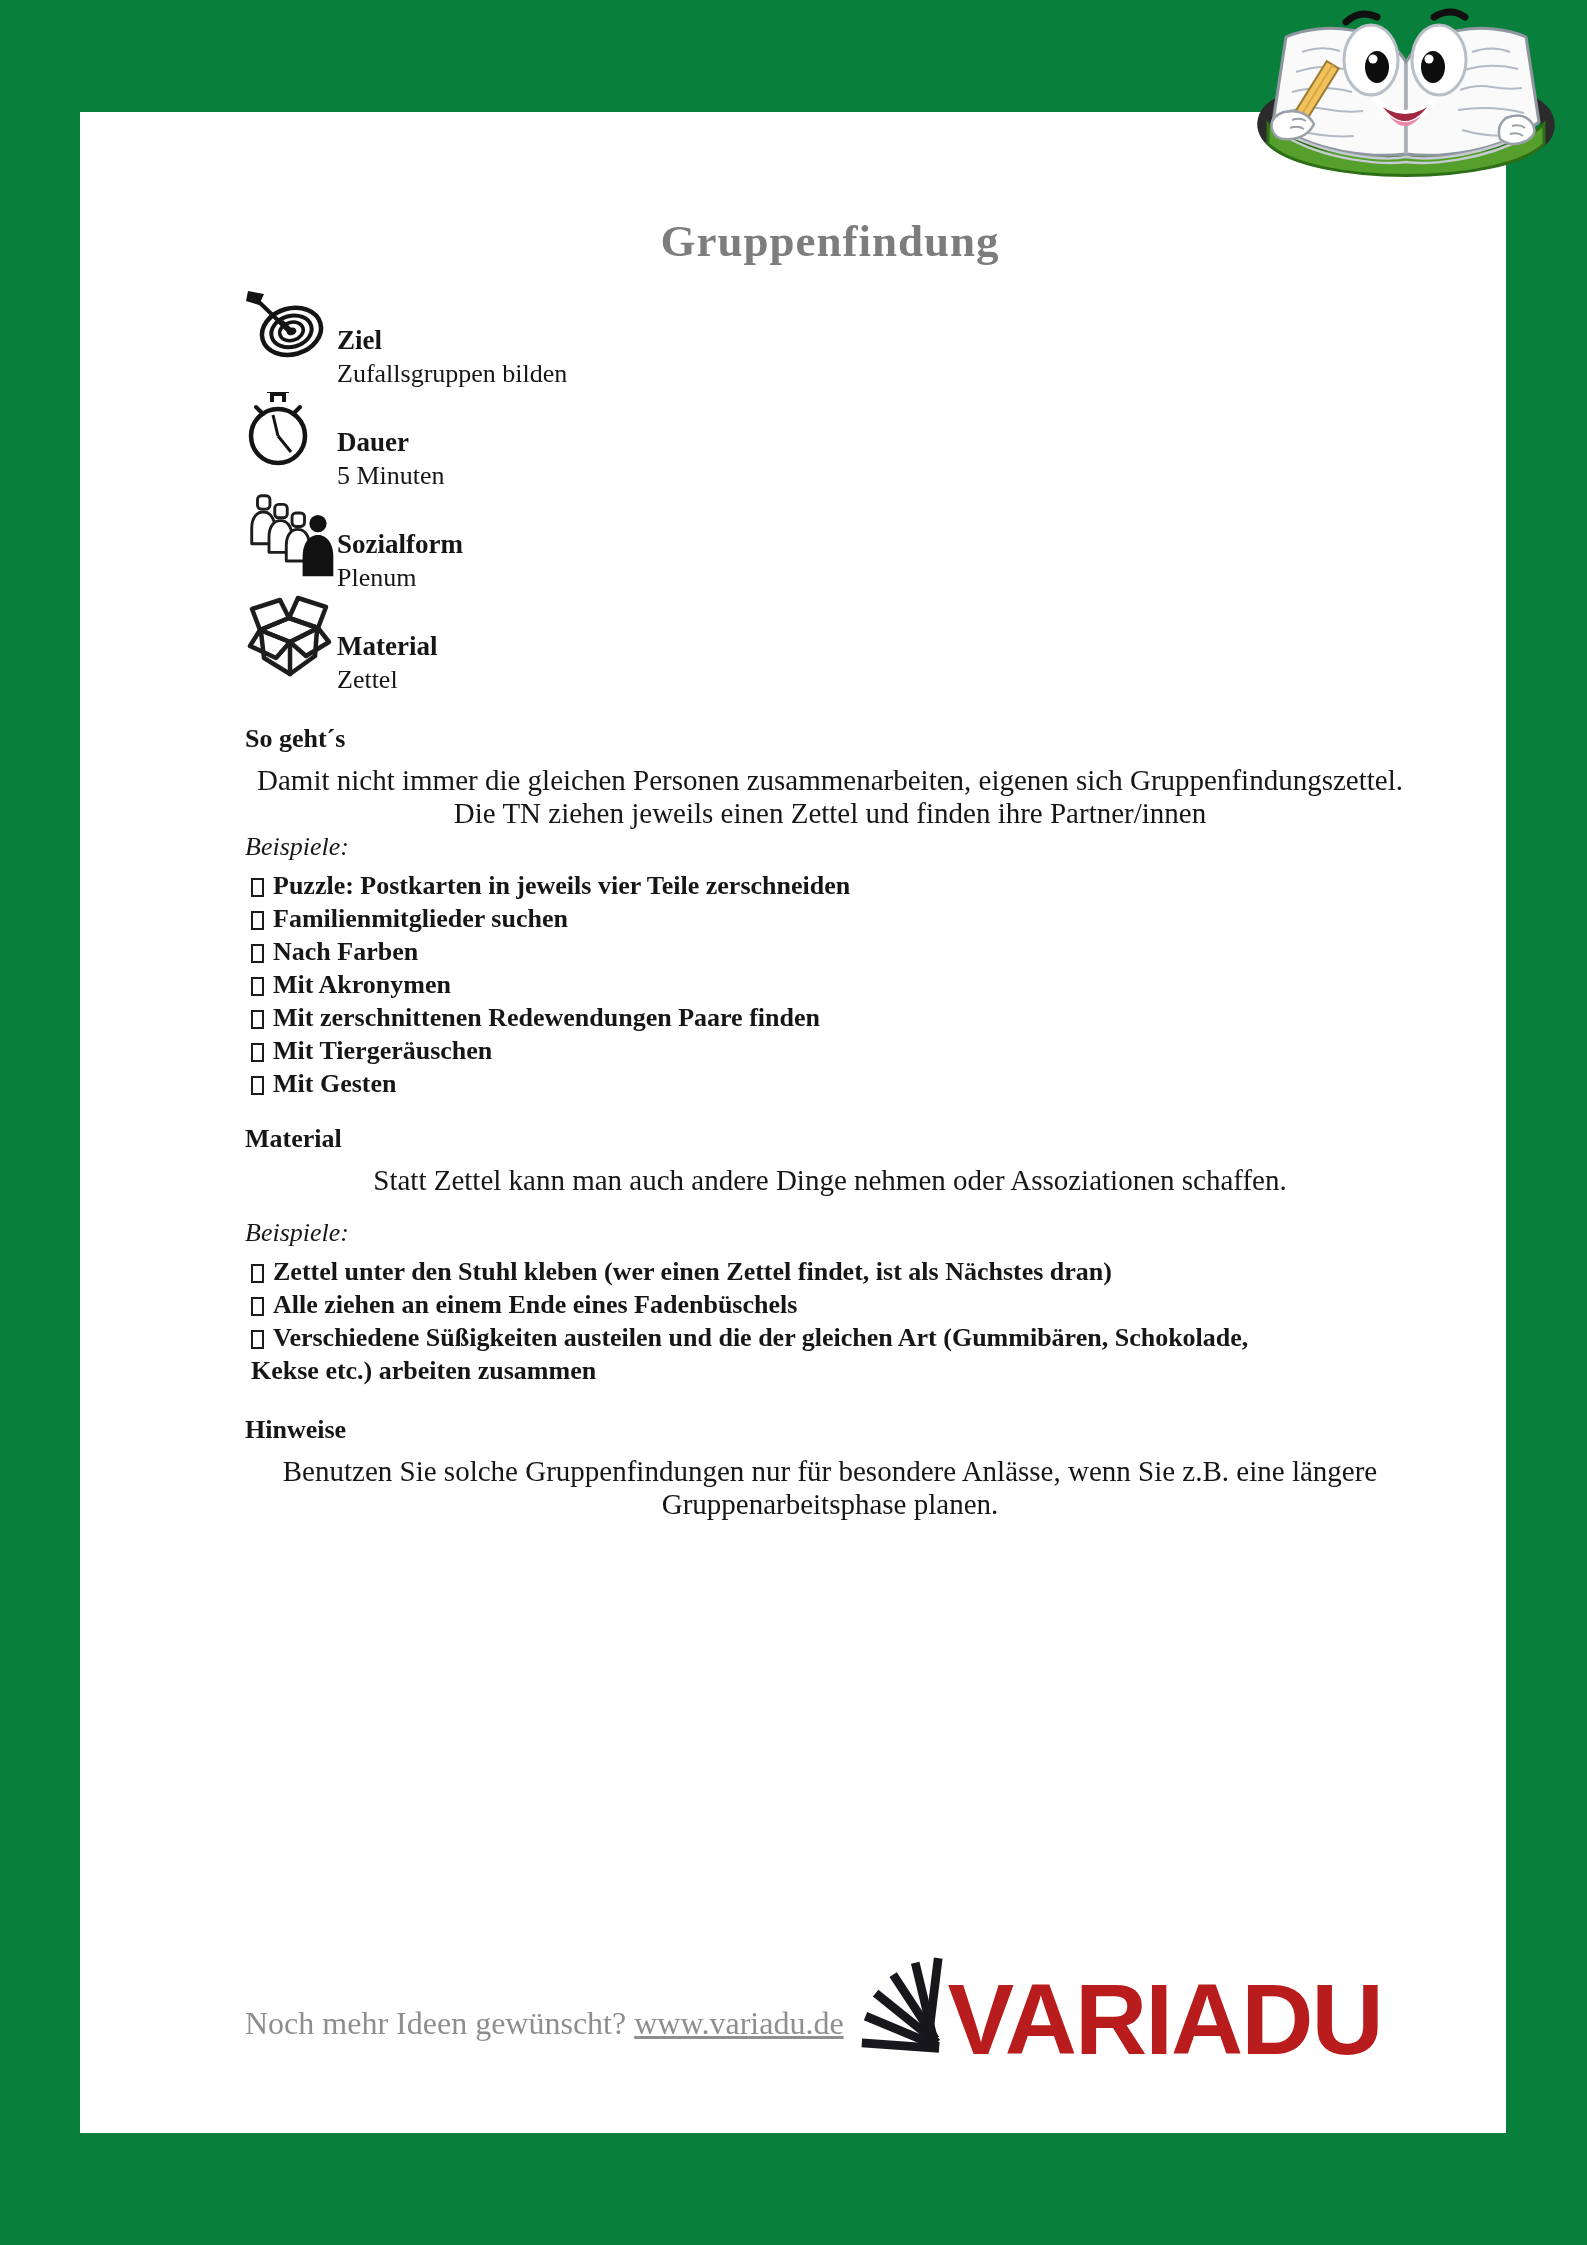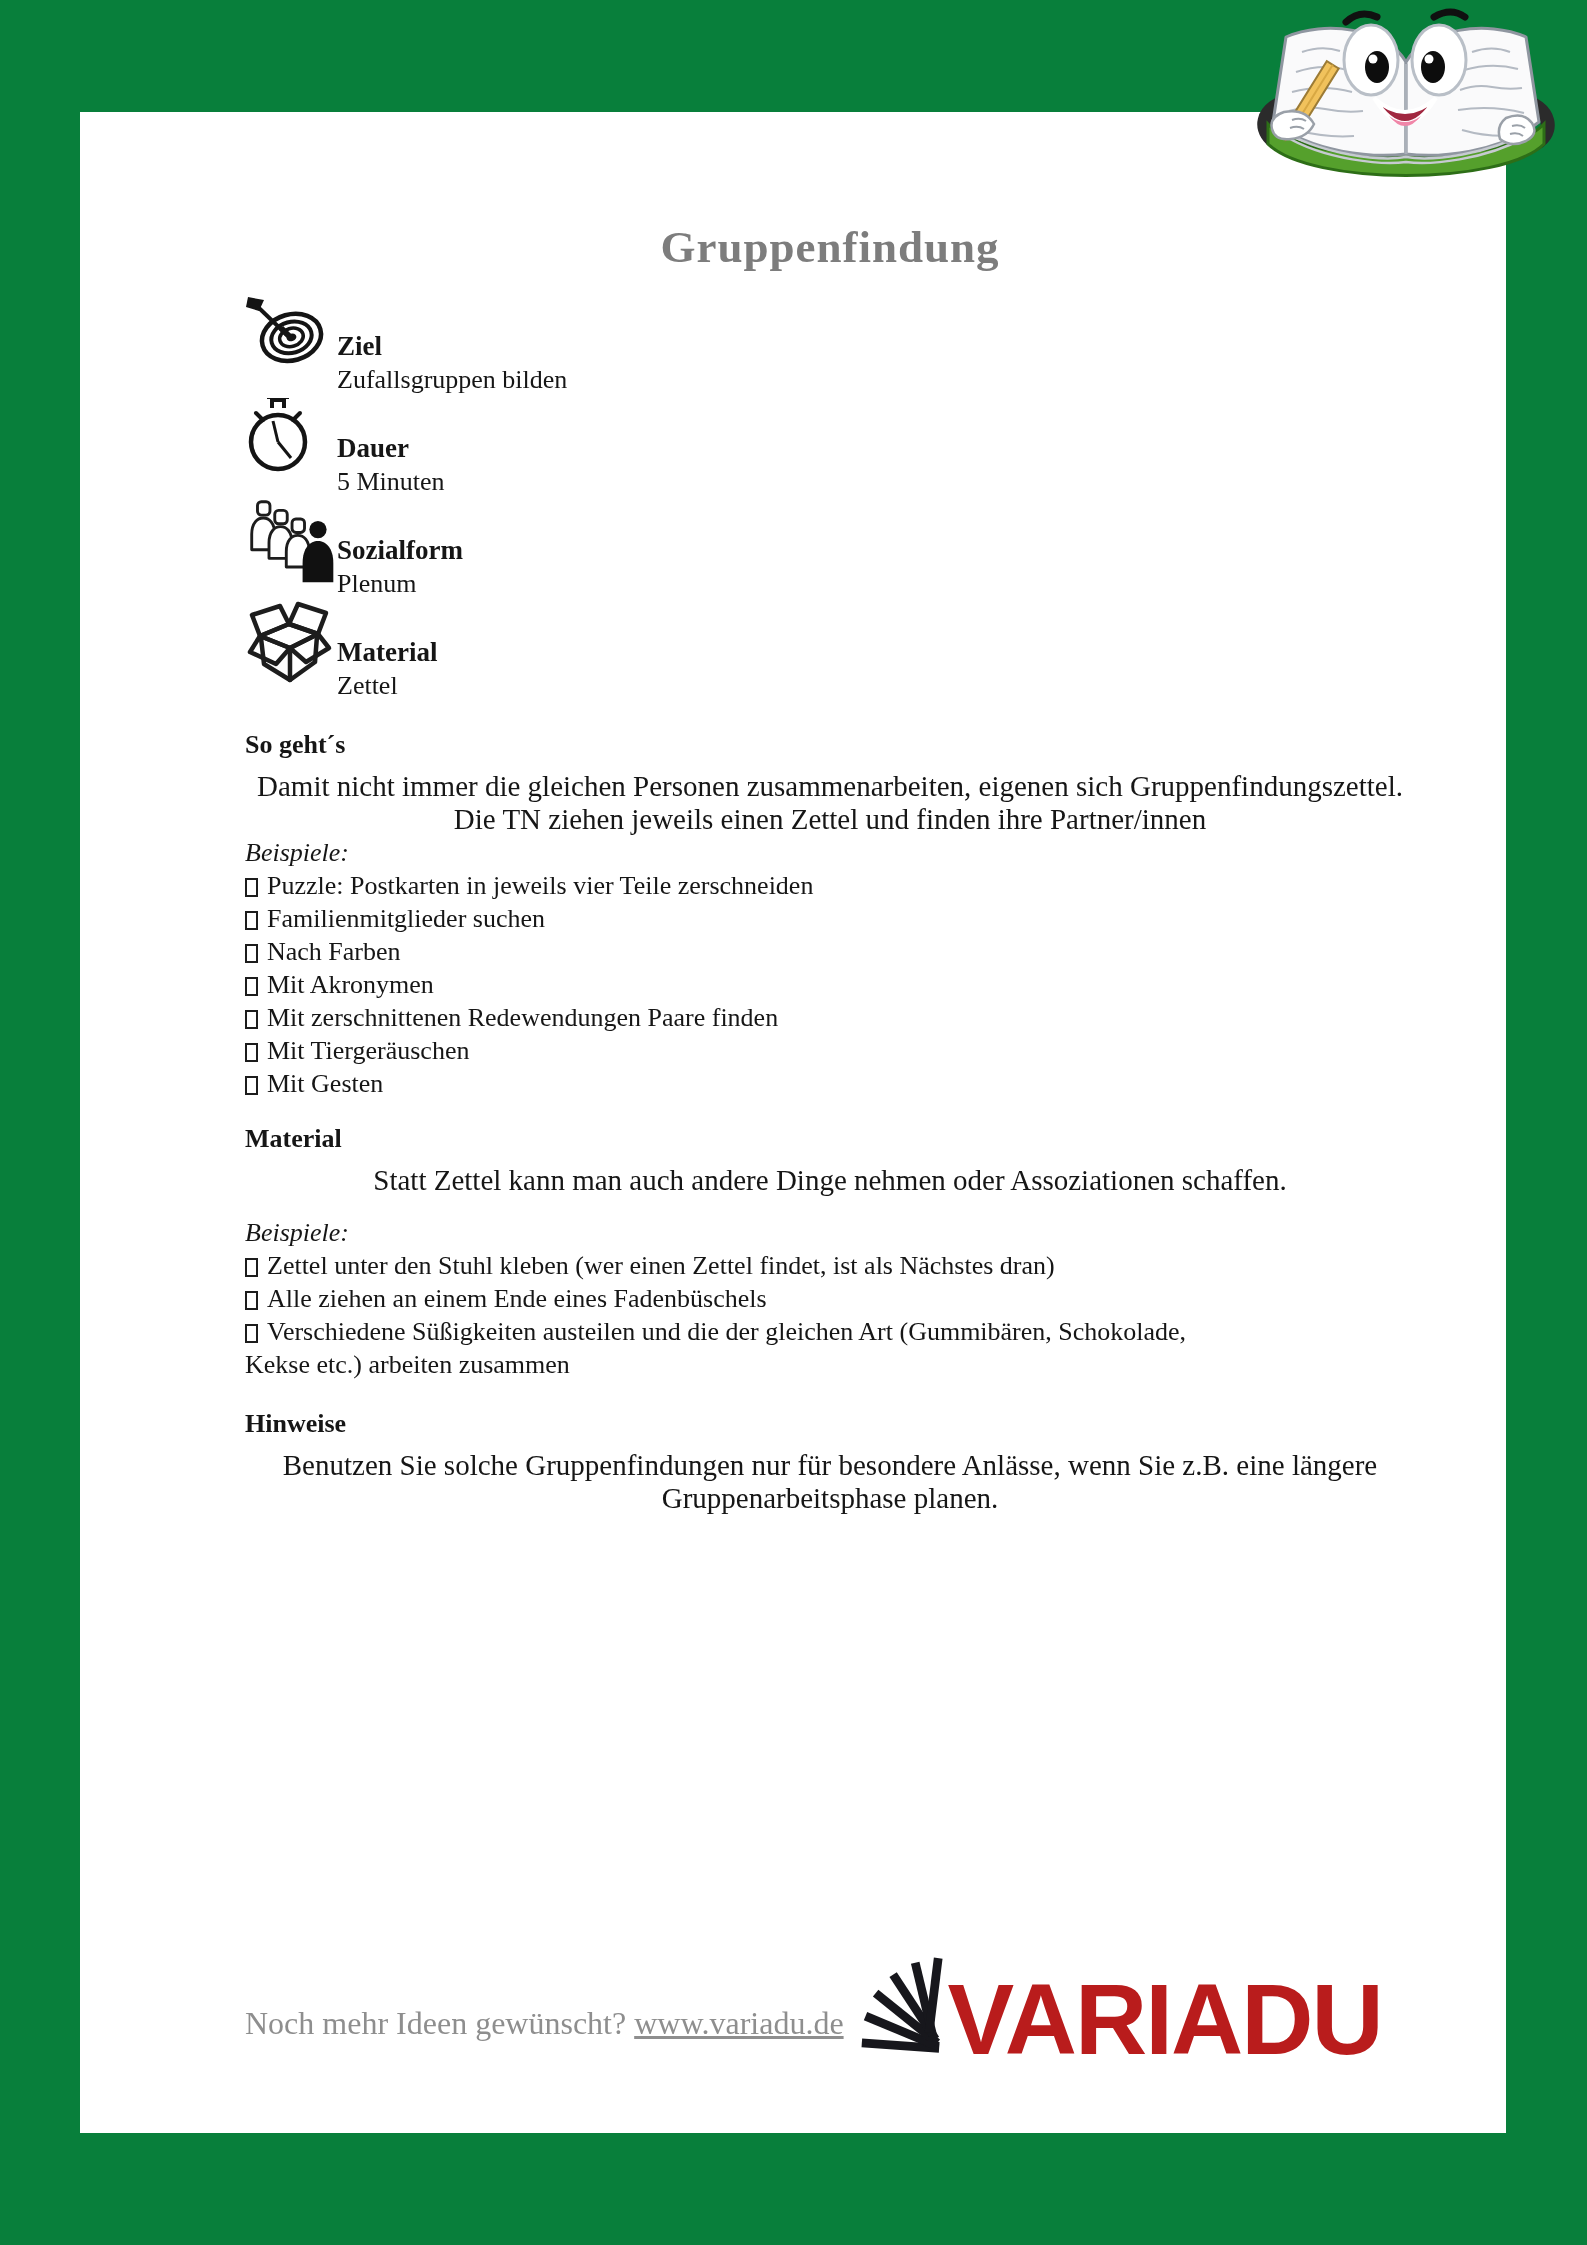--- a/index.html
+++ b/index.html
@@ -1,40 +1,40 @@
 <!DOCTYPE html>
 <html lang="de"><head>
 <meta charset="utf-8">
 <title>Gruppenfindung</title>
 <style>
   html,body{margin:0;padding:0;background:#087f3b;}
   .canvas{position:relative;width:1587px;height:2245px;background:#087f3b;overflow:hidden;
           font-family:"Liberation Serif","DejaVu Serif",serif;color:#161616;}
   .sheet{position:absolute;left:80px;top:112px;width:1426px;height:2021px;background:#ffffff;}
-  .content{position:absolute;left:165px;top:12px;width:1170px;}
+  .content{position:absolute;left:165px;top:6px;width:1170px;}
 
   .doc-title{margin:96px 0 0 0;text-align:center;font-size:45px;line-height:54px;
              font-weight:bold;color:#7d7d7d;letter-spacing:1px;}
 
   .info-list{margin-top:20px;}
   .info-row{position:relative;height:102px;}
   .info-icon{position:absolute;left:0;top:0;width:96px;display:flex;justify-content:flex-start;}
   .info-text{position:absolute;left:92px;top:36px;}
   .info-label{font-weight:bold;font-size:27px;line-height:33px;}
   .info-value{font-size:26px;line-height:33px;}
 
   .section-heading{font-weight:bold;font-size:26px;line-height:33px;}
   .section-body{margin-top:9px;font-size:29px;line-height:33px;white-space:pre-wrap;text-align:center;}
   .beispiele{font-style:italic;font-size:26px;line-height:33px;}
   .sec-how{margin-top:26px;}
   .sec-var{margin-top:22px;}
   .sec-var .beispiele{margin-top:19px;}
   .sec-notes{margin-top:26px;}
 
-  ul.bullets{list-style:none;margin:0;padding:0;}
+  ul.bullets{list-style:none;margin:6px;padding:0;font-weight:bold;}
   ul.bullets li{font-size:26px;line-height:33px;}
   ul.bullets li .li-text{white-space:pre-wrap;}
   .sq{display:inline-block;width:13px;height:19px;border:2px solid #1c1c1c;
       margin-right:9px;vertical-align:-3px;box-sizing:border-box;}
 
   .footer{position:absolute;left:165px;bottom:74px;width:1240px;display:flex;
           align-items:flex-end;}
   .footer-prompt{font-size:32px;color:#8e8e8e;padding-bottom:17px;white-space:nowrap;}
   .footer-link{color:#8e8e8e;text-decoration:underline;cursor:pointer;}
   .brand{display:flex;align-items:flex-end;margin-left:16px;}

